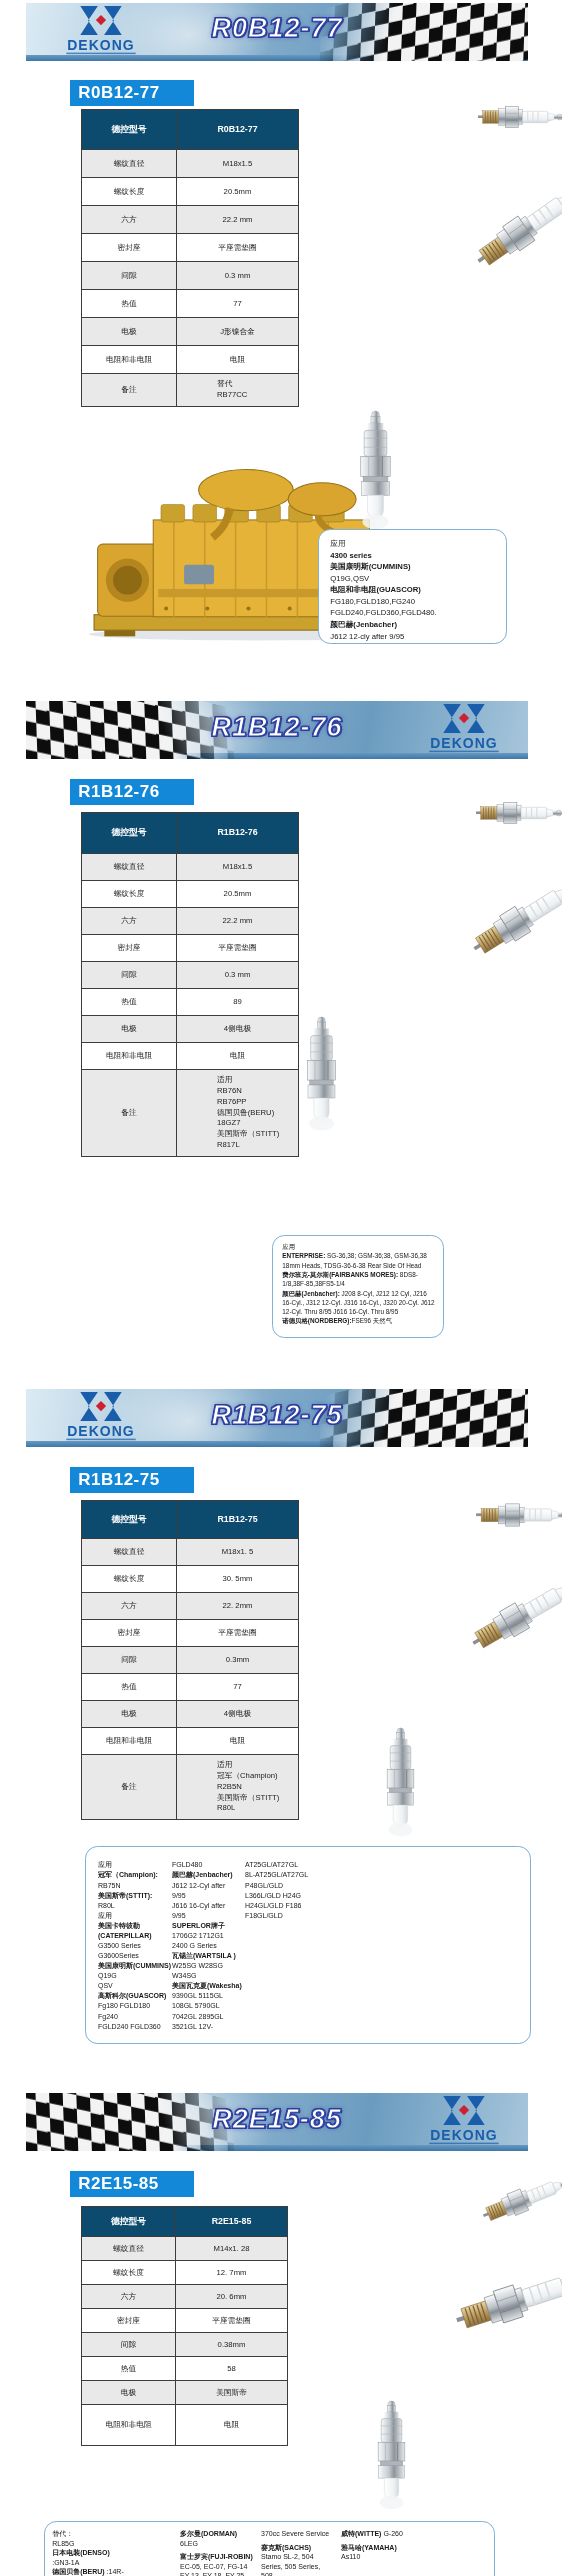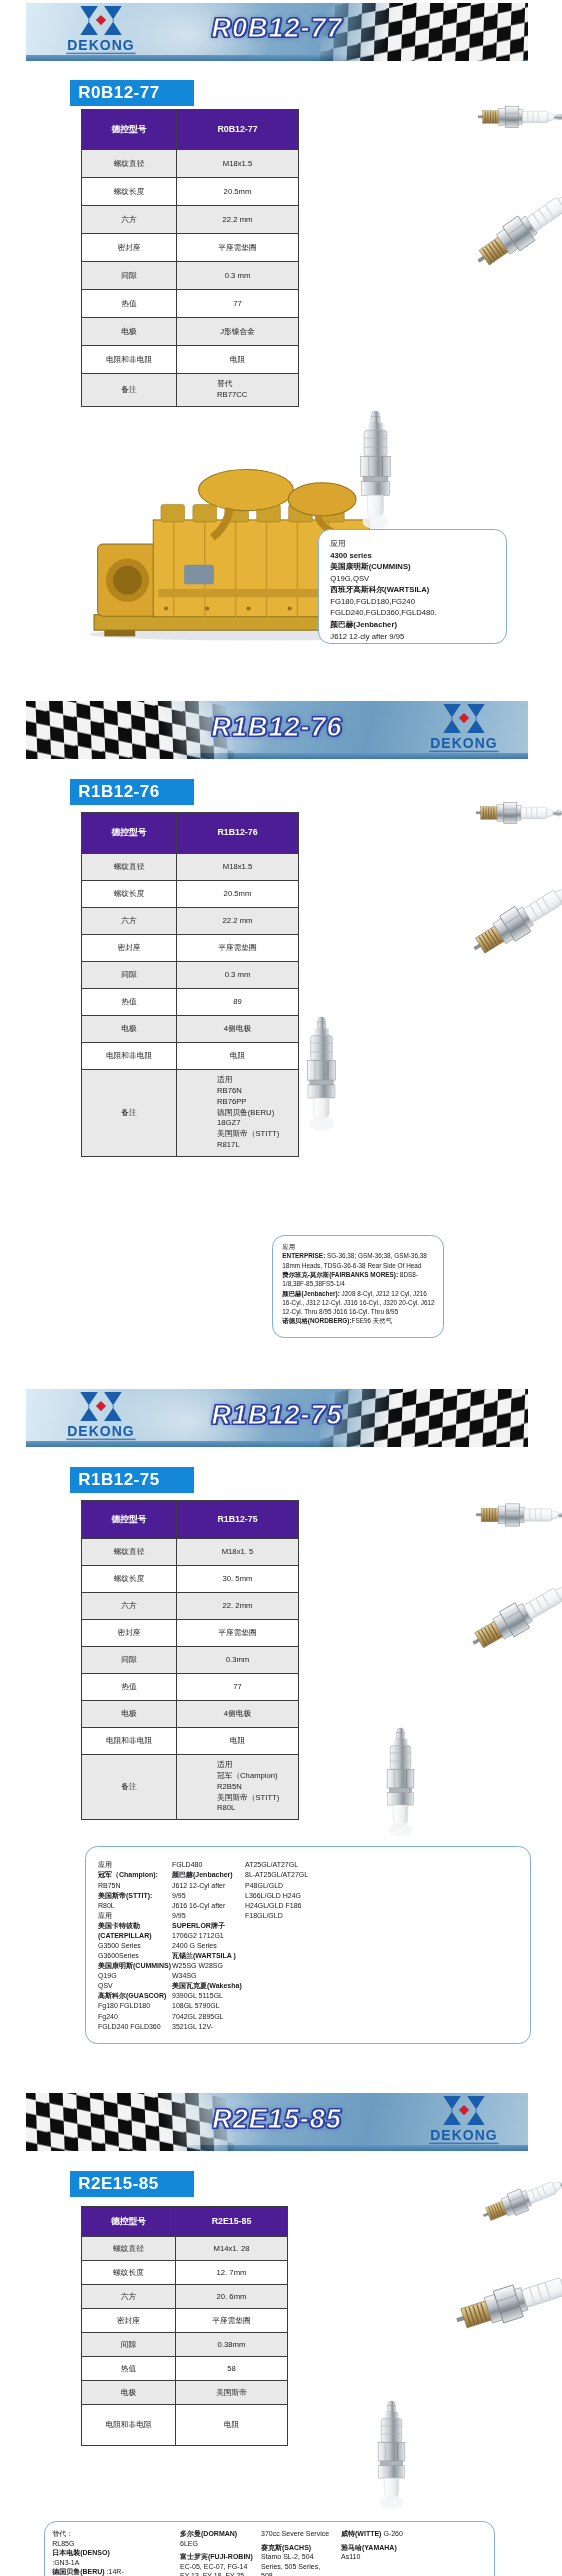--- a/index.html
+++ b/index.html
@@ -32,21 +32,21 @@
 
   
   .title-box{position:absolute;left:70px;width:124px;height:26px;background:#1488d8;z-index:4;
     display:flex;align-items:center;padding-left:8.2px;box-sizing:border-box;}
   .title-box span{font-size:17px;font-weight:bold;color:#fff;letter-spacing:0.5px;}
 
   
   .spec-table{position:absolute;left:81px;z-index:3;border:0.5px solid #3c3c3c;border-bottom:none;background:#fff;}
   .trow{display:flex;border-bottom:0.5px solid #3c3c3c;align-items:stretch;background:#fff;}
   .trow.gray{background:#e9e9e9;}
-  .thead{background:#4c1d95;}
+  .thead{background:#0c4a6e;}
   .tcell{display:flex;align-items:center;justify-content:center;font-size:7.7px;color:#1c1c1c;
     box-sizing:border-box;text-align:center;line-height:1.3;}
   .tlabel{border-right:0.5px solid #3c3c3c;flex:none;}
   .tvalue{flex:1;}
   .thead .tcell{color:#fff;font-size:8.8px;font-weight:bold;background:transparent;}
   .tcell.ml{white-space:pre-line;justify-content:flex-start;text-align:left;
     padding:5.2px 4.1px 5.2px 40px;line-height:1.4;}
 
   
   .plug{position:absolute;z-index:5;}
@@ -287,21 +287,21 @@
           <circle cx="495" cy="300" r="4"></circle>
         </g>
 </svg>
     </div>
     <div class="app-box" style="position: absolute; left: 318px; top: 529px; width: 189px; height: 115px;">
       <div class="app-col" style="left: 11.3px; top: 8.2px; width: 166px; font-size: 7.7px; line-height: 1.5;">
         <div class="app-line"><span>应用</span></div>
         <div class="app-line"><span class="bold">4300 series</span></div>
         <div class="app-line"><span class="bold">美国康明斯(CUMMINS)</span></div>
         <div class="app-line"><span>Q19G,QSV</span></div>
-        <div class="app-line"><span class="bold">西班牙高斯科尔(WARTSILA)</span></div>
+        <div class="app-line"><span class="bold">电阻和非电阻(GUASCOR)</span></div>
         <div class="app-line"><span>FG180,FGLD180,FG240</span></div>
         <div class="app-line"><span>FGLD240,FGLD360,FGLD480.</span></div>
         <div class="app-line"><span class="bold">颜巴赫(Jenbacher)</span></div>
         <div class="app-line"><span>J612 12-cly after 9/95</span></div>
       </div>
     </div>
     <div class="banner" style="position: absolute; left: 26px; top: 701px; width: 502px; height: 58px;">
       <div class="banner-bg"></div>
       <div class="checker left"></div>
       <div class="logo-wrap r"><svg viewBox="0 0 170 104" preserveAspectRatio="xMidYMid meet">

